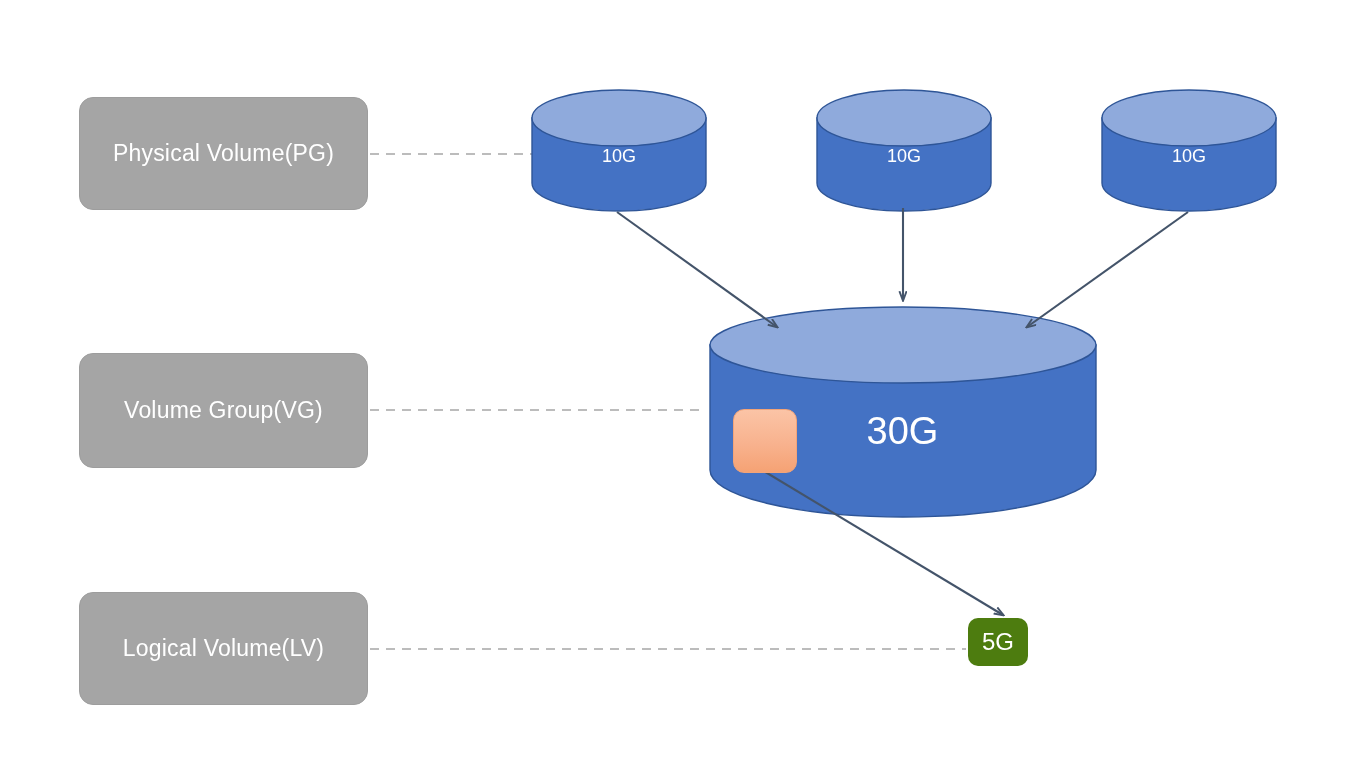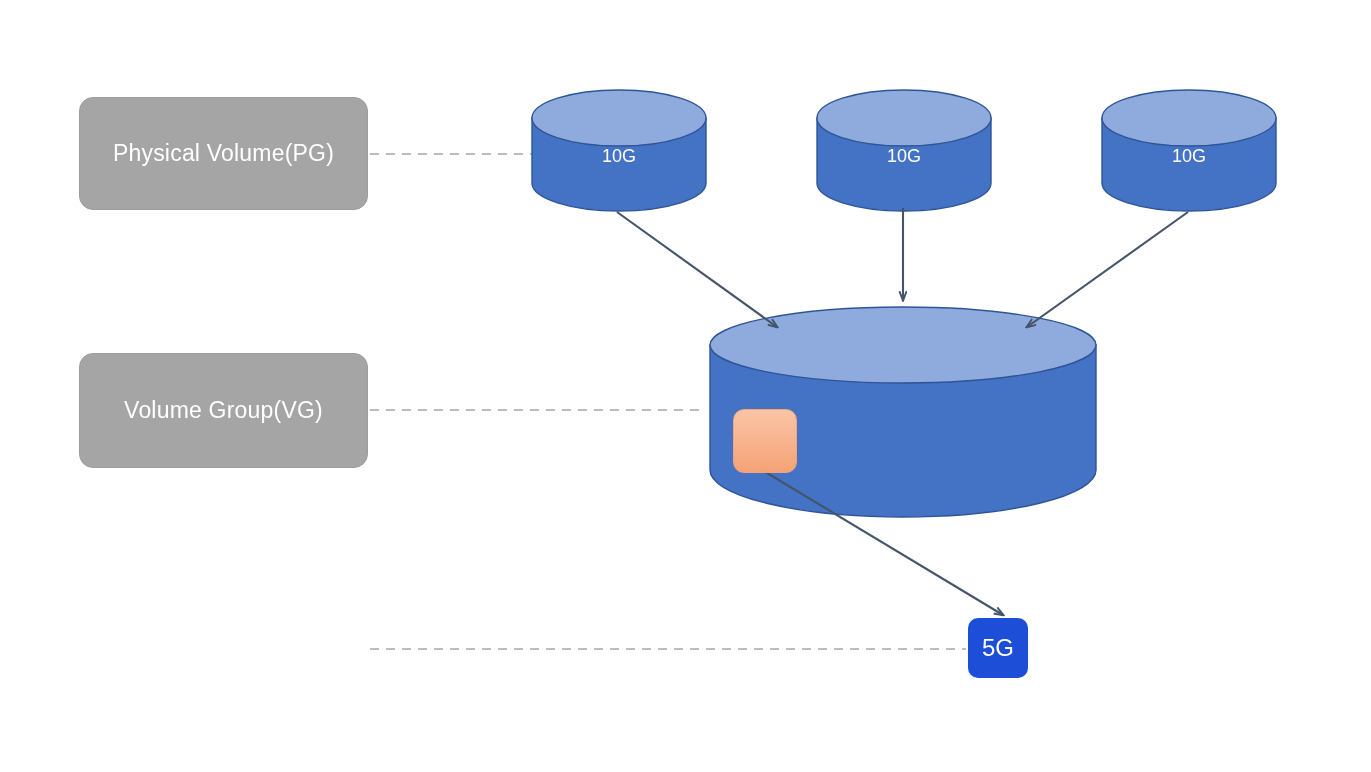--- a/index.html
+++ b/index.html
@@ -71,42 +71,45 @@
     border-radius: 11px;
     background: linear-gradient(180deg, #FBC4A6 0%, #F8B28E 55%, #F5A274 100%);
     border: 1px solid #f3a478;
     box-sizing: border-box;
   }
   #lv-block {
     position: absolute;
     left: 968px;
     top: 618px;
     width: 60px;
-    height: 60px;
+    height: 48px;
     border-radius: 10px;
-    background: #1d4ed8;
+    background: #4d7c0f;
     display: flex;
     align-items: center;
     justify-content: center;
     color: #ffffff;
     font-size: 24px;
     box-sizing: border-box;
   }
   #lv-block .lv-text { color: #ffffff; }
 </style>
 </head>
 <body>
 
 <div id="canvas">
 
   <div class="legend-box" id="legend-pv">
     <span class="legend-label">Physical Volume(PG)</span>
   </div>
   <div class="legend-box" id="legend-vg">
     <span class="legend-label">Volume Group(VG)</span>
+  </div>
+  <div class="legend-box" id="legend-lv">
+    <span class="legend-label">Logical Volume(LV)</span>
   </div>
 
   <svg id="vector-layer" viewBox="0 0 1371 772">
     <defs>
       <marker id="arrowhead" markerWidth="11" markerHeight="11" refX="9.2" refY="4.2" orient="auto" markerUnits="userSpaceOnUse">
         <path d="M0.4,0.6 L10,4.2 L0.4,7.8" fill="none" stroke="#44546A" stroke-width="1.9" stroke-linecap="butt" stroke-linejoin="miter"></path>
       </marker>
     </defs>
 
     <line x1="370" y1="154" x2="532" y2="154" stroke="#A6A6A6" stroke-width="1.6" stroke-dasharray="9 7"></line>
@@ -136,20 +139,21 @@
     <line x1="617" y1="212" x2="777" y2="327" stroke="#44546A" stroke-width="2.1" marker-end="url(#arrowhead)"></line>
     <line x1="903" y1="208" x2="903" y2="300" stroke="#44546A" stroke-width="2.1" marker-end="url(#arrowhead)"></line>
     <line x1="1188" y1="212" x2="1027" y2="327" stroke="#44546A" stroke-width="2.1" marker-end="url(#arrowhead)"></line>
 
     <line x1="762" y1="470" x2="1003" y2="615" stroke="#44546A" stroke-width="2.1" marker-end="url(#arrowhead)"></line>
   </svg>
 
   <div class="cyl-label" id="label-pv1">10G</div>
   <div class="cyl-label" id="label-pv2">10G</div>
   <div class="cyl-label" id="label-pv3">10G</div>
+  <div class="cyl-label" id="label-vg">30G</div>
 
   <div id="pe-block"></div>
 
   <div id="lv-block">
     <span class="lv-text">5G</span>
   </div>
 
 </div>
 
 </body></html>

